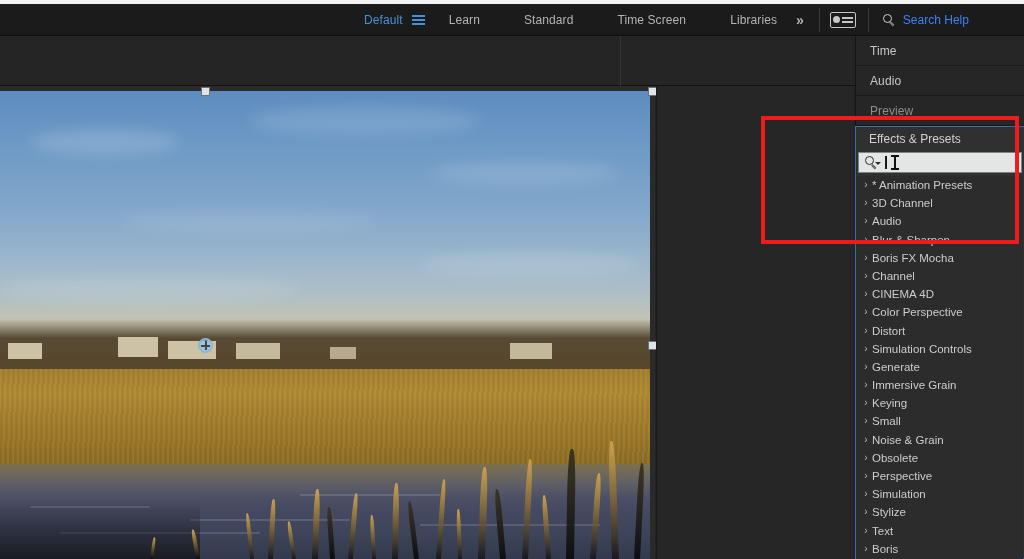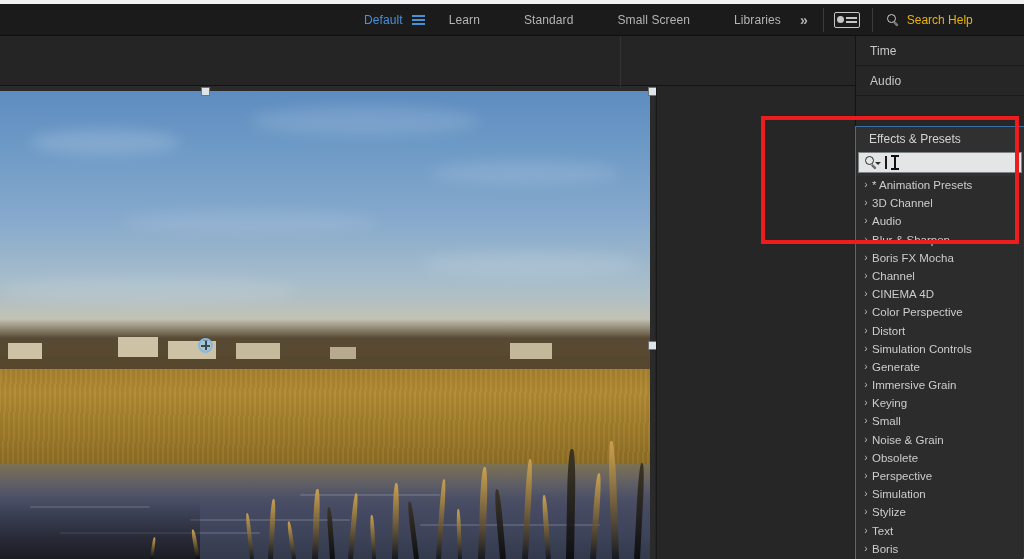--- a/index.html
+++ b/index.html
@@ -79,21 +79,21 @@
   }
   .mag .ring {
     position: absolute; left: 0; top: 0;
     width: 9px; height: 9px; border: 1.6px solid #cfcfcf; border-radius: 50%;
   }
   .mag .handle {
     position: absolute; left: 7.5px; top: 7.5px;
     width: 5px; height: 1.6px; background: #cfcfcf;
     transform: rotate(45deg); transform-origin: left center;
   }
-  .search-help-text { font-size: 12px; color: #eab308; }
+  .search-help-text { font-size: 12px; color: #3b82f6; }
 
   
   .second-band {
     position: absolute; left: 0; top: 36px;
     width: 1024px; height: 50px;
     background: #252525;
     border-bottom: 1px solid #131313;
   }
   .second-band-rightcut {
     position: absolute; left: 620px; top: 36px;
@@ -326,21 +326,21 @@
     <div class="ws-hamburger">
       <i></i>
         <i></i>
         <i></i>
     </div>
 
     <div class="ws-item">Learn</div>
     <div class="ws-sep-space"></div>
     <div class="ws-item">Standard</div>
     <div class="ws-sep-space"></div>
-    <div class="ws-item">Small Screen</div>
+    <div class="ws-item">Time Screen</div>
     <div class="ws-sep-space"></div>
     <div class="ws-item">Libraries</div>
 
     <div class="chevrons">»</div>
 
     <div class="divider-v"></div>
 
     <div class="layout-icon">
       <span class="dot"></span>
       <span class="bars">
@@ -447,20 +447,21 @@
         <span class="cross-h"></span>
         <span class="cross-v"></span>
     </div>
   </div>
 
   <div class="mid-panel"></div>
 
   <div class="right-dock">
     <div class="dock-tab">Time</div>
     <div class="dock-tab">Audio</div>
+    <div class="dock-tab preview">Preview</div>
   </div>
 
   <div class="ep-panel">
     <div class="ep-title">Effects &amp; Presets</div>
 
     <div class="ep-search-wrap">
       <span class="ep-mag">
         <span class="ring"></span>
           <span class="handle"></span>
           <span class="caret"></span>

